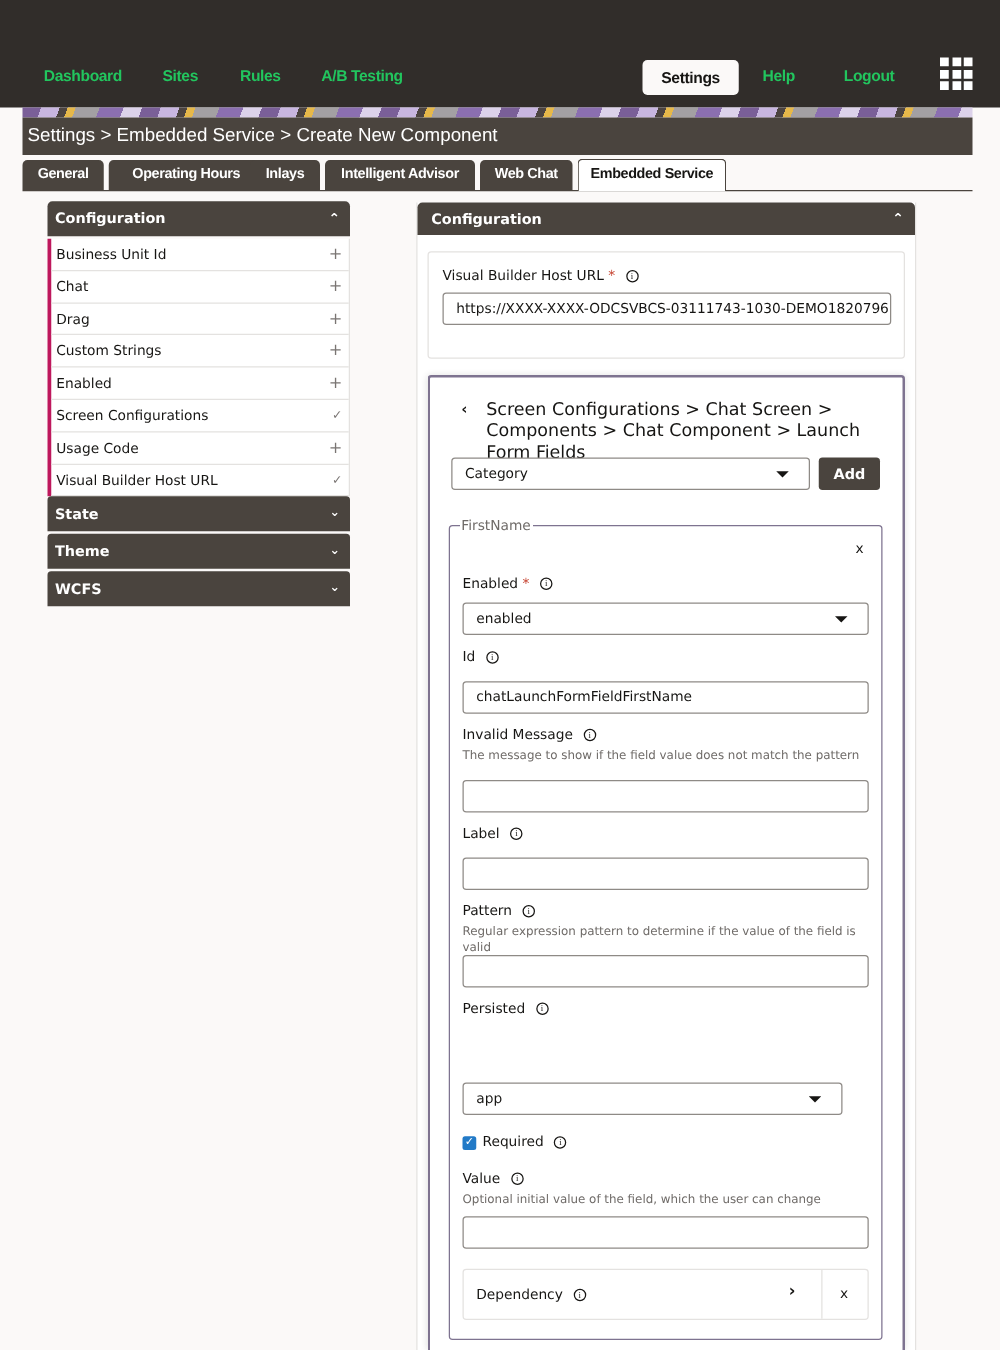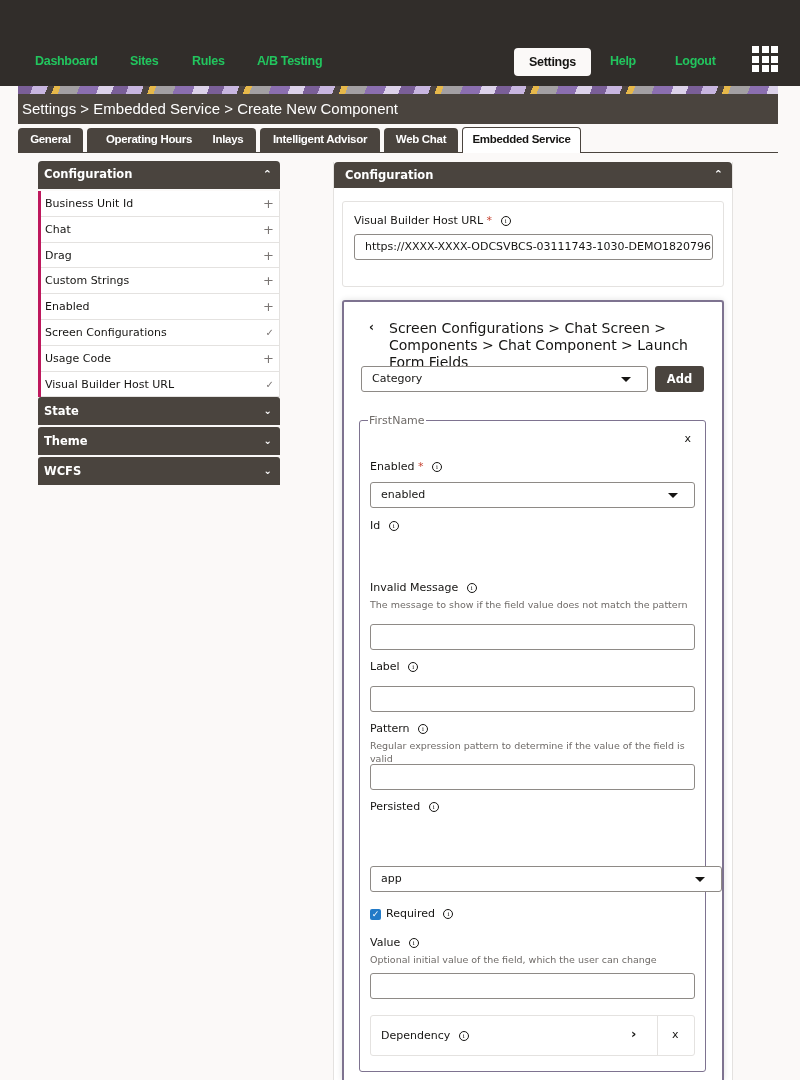--- a/index.html
+++ b/index.html
@@ -155,20 +155,21 @@
       </div>
       <div class="input" style="left:10px;top:55px;width:325px">
         <span>enabled</span>
         <span class="caret"></span>
       </div>
 
       <div class="fx lbl" style="left:10px;top:92px">
         <span>Id</span>
         <span class="info">i</span>
       </div>
+      <div class="input" style="left:10px;top:118px;width:325px">chatLaunchFormFieldFirstName</div>
 
       <div class="fx lbl" style="left:10px;top:154px">
         <span>Invalid Message</span>
         <span class="info">i</span>
       </div>
       <div class="fx hint" style="left:10px;top:171px">The message to show if the field value does not match the pattern</div>
       <div class="input" style="left:10px;top:197px;width:325px"></div>
 
       <div class="fx lbl" style="left:10px;top:233px">
         <span>Label</span>
@@ -180,21 +181,21 @@
         <span>Pattern</span>
         <span class="info">i</span>
       </div>
       <div class="fx hint" style="left:10px;top:312px">Regular expression pattern to determine if the value of the field is valid</div>
       <div class="input" style="left:10px;top:337px;width:325px"></div>
 
       <div class="fx lbl" style="left:10px;top:373px">
         <span>Persisted</span>
         <span class="info">i</span>
       </div>
-      <div class="input" style="left:10px;top:439px;width:352px">
+      <div class="input" style="left:10px;top:439px;width:304px">
         <span>app</span>
         <span class="caret"></span>
       </div>
 
       <span class="chk" style="left:10px;top:482px">✓</span>
       <div class="fx lbl" style="left:26px;top:480px">
         <span>Required</span>
         <span class="info">i</span>
       </div>
 

